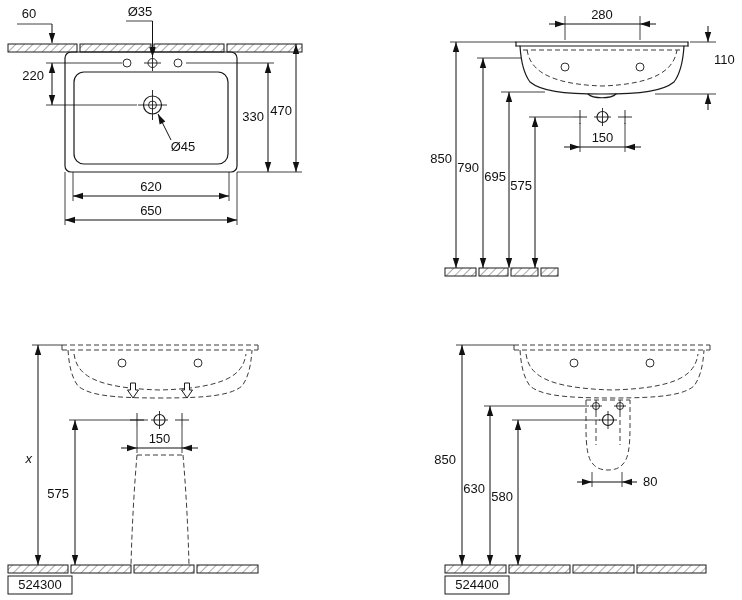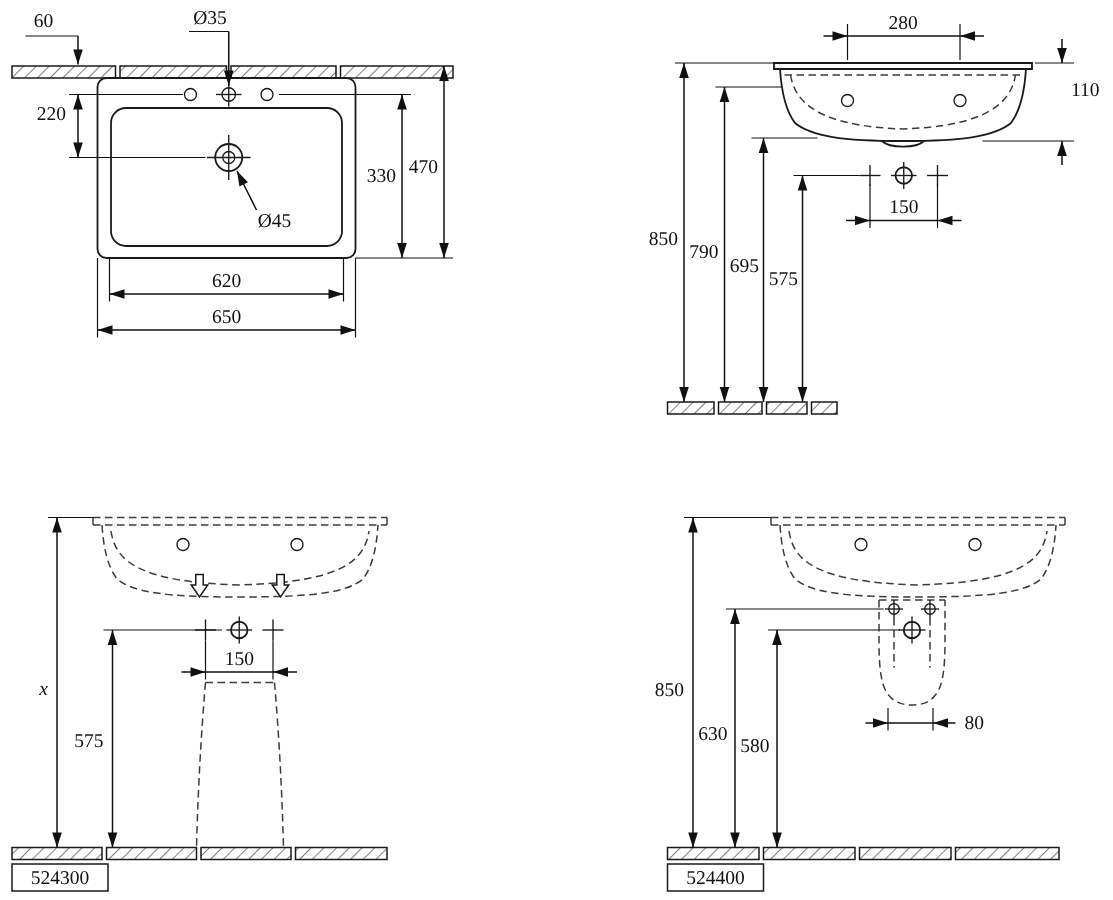--- a/index.html
+++ b/index.html
@@ -1,17 +1,17 @@
 <!DOCTYPE html>
 <html><head>
 <meta charset="utf-8">
 <style>
   html,body { margin:0; padding:0; background:#ffffff; }
   .stage { position:relative; width:742px; height:600px; background:#ffffff; overflow:hidden;
-           font-family:Liberation Serif, serif; }
+           font-family:Liberation Sans, sans-serif; }
   svg { display:block; }
   .s    { stroke:#1a1a1a; stroke-width:1.2; fill:none; stroke-linecap:round; }
   .thin { stroke:#1a1a1a; stroke-width:0.9; fill:none; }
   .dash { stroke:#3c3c3c; stroke-width:1; fill:none; stroke-dasharray:5 3; }
   .dim  { stroke:#111111; stroke-width:1; fill:none; }
   .ext  { stroke:#111111; stroke-width:0.8; fill:none; }
   .bar  { stroke:#1a1a1a; stroke-width:1; }
   .sym  { stroke:#1a1a1a; stroke-width:1; fill:#ffffff; }
   .codebox { stroke:#1a1a1a; stroke-width:1; fill:#ffffff; }
   text.d    { font-size:13px; fill:#111111; }

